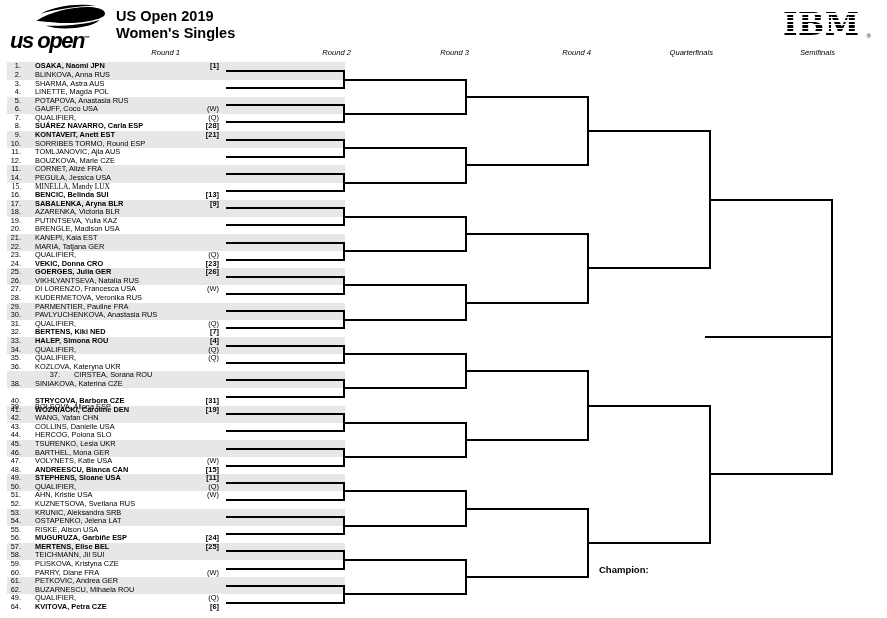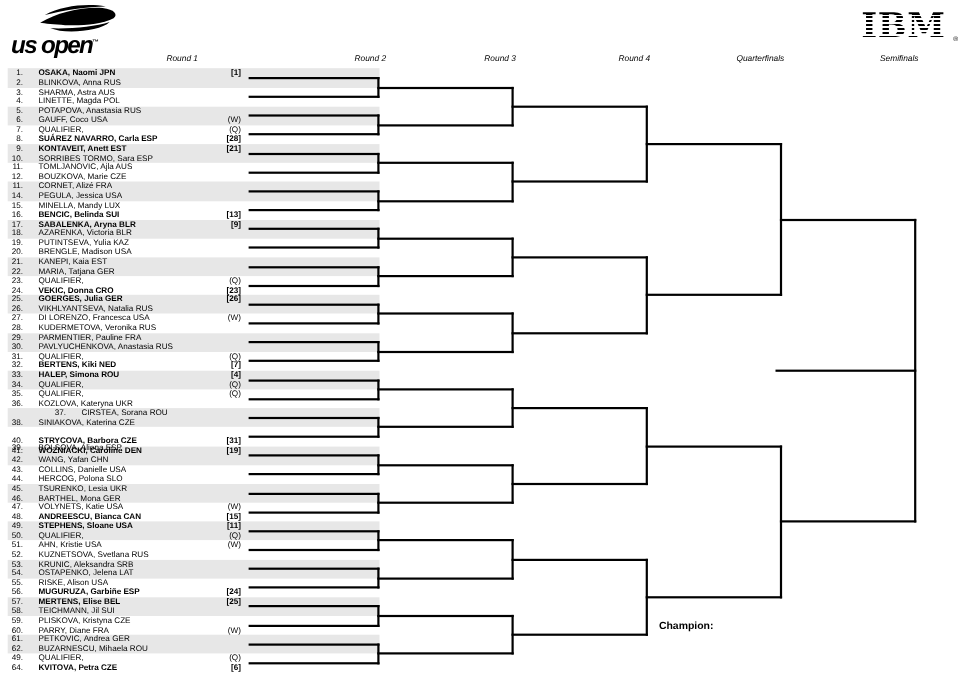--- a/index.html
+++ b/index.html
@@ -48,20 +48,24 @@
 
   <div class="uslogo">
     <svg width="76" height="27" viewBox="0 0 100 38" xmlns="http://www.w3.org/2000/svg">
       <path fill="#000" d="M6 15 C28 3 60 0 84 4 C62 4 28 9 6 15 Z"></path>
       <path fill="#000" d="M0 25 C22 11 56 4 80 6 C95 8 100 14 94 19 C80 27 52 29 32 28 C18 27 6 26 0 25 Z"></path>
       <path fill="#000" d="M13 32 C40 33 70 30 89 24 C79 34 46 38 25 35 L13 32 Z"></path>
     </svg>
     <div class="uslogo-text"><span>us open</span><span class="uslogo-tm">™</span></div>
   </div>
 
+  <div class="title-block">
+    <div>US Open 2019</div>
+    <div>Women's Singles</div>
+  </div>
 
   <div class="ibm">
     <div class="ibm-text">IBM</div>
     <div class="ibm-stripes"></div>
     <div class="ibm-reg">®</div>
   </div>
 
   <div class="round-header" style="left:115px">Round 1</div>
   <div class="round-header" style="left:286px">Round 2</div>
   <div class="round-header" style="left:404px">Round 3</div>
@@ -224,21 +228,21 @@
         <span class="pname">SUÁREZ NAVARRO, Carla ESP</span>
         <span class="pmark">[28]</span>
       </div>
       <div class="prow seeded" style="top: 131.04px; height: 8.58px; line-height: 8.58px;">
         <span class="pnum">9.</span>
         <span class="pname">KONTAVEIT, Anett EST</span>
         <span class="pmark">[21]</span>
       </div>
       <div class="prow" style="top: 139.62px; height: 8.58px; line-height: 8.58px;">
         <span class="pnum">10.</span>
-        <span class="pname">SORRIBES TORMO, Sara ESP</span>
+        <span class="pname">SORRIBES TORMO, Round ESP</span>
         <span class="pmark"></span>
       </div>
       <div class="prow" style="top: 148.2px; height: 8.58px; line-height: 8.58px;">
         <span class="pnum">11.</span>
         <span class="pname">TOMLJANOVIC, Ajla AUS</span>
         <span class="pmark"></span>
       </div>
       <div class="prow" style="top: 156.78px; height: 8.58px; line-height: 8.58px;">
         <span class="pnum">12.</span>
         <span class="pname">BOUZKOVA, Marie CZE</span>
@@ -247,21 +251,21 @@
       <div class="prow" style="top: 165.36px; height: 8.58px; line-height: 8.58px;">
         <span class="pnum">11.</span>
         <span class="pname">CORNET, Alizé FRA</span>
         <span class="pmark"></span>
       </div>
       <div class="prow" style="top: 173.94px; height: 8.58px; line-height: 8.58px;">
         <span class="pnum">14.</span>
         <span class="pname">PEGULA, Jessica USA</span>
         <span class="pmark"></span>
       </div>
-      <div class="prow" style="top: 182.52px; height: 8.58px; line-height: 8.58px;">
+      <div class="prow" style="top: 182.52px; height: 8.58px; line-height: 8.58px; font-family: Liberation Serif, serif;">
         <span class="pnum">15.</span>
         <span class="pname">MINELLA, Mandy LUX</span>
         <span class="pmark"></span>
       </div>
       <div class="prow seeded" style="top: 191.1px; height: 8.58px; line-height: 8.58px;">
         <span class="pnum">16.</span>
         <span class="pname">BENCIC, Belinda SUI</span>
         <span class="pmark">[13]</span>
       </div>
       <div class="prow seeded" style="top: 199.68px; height: 8.58px; line-height: 8.58px;">

